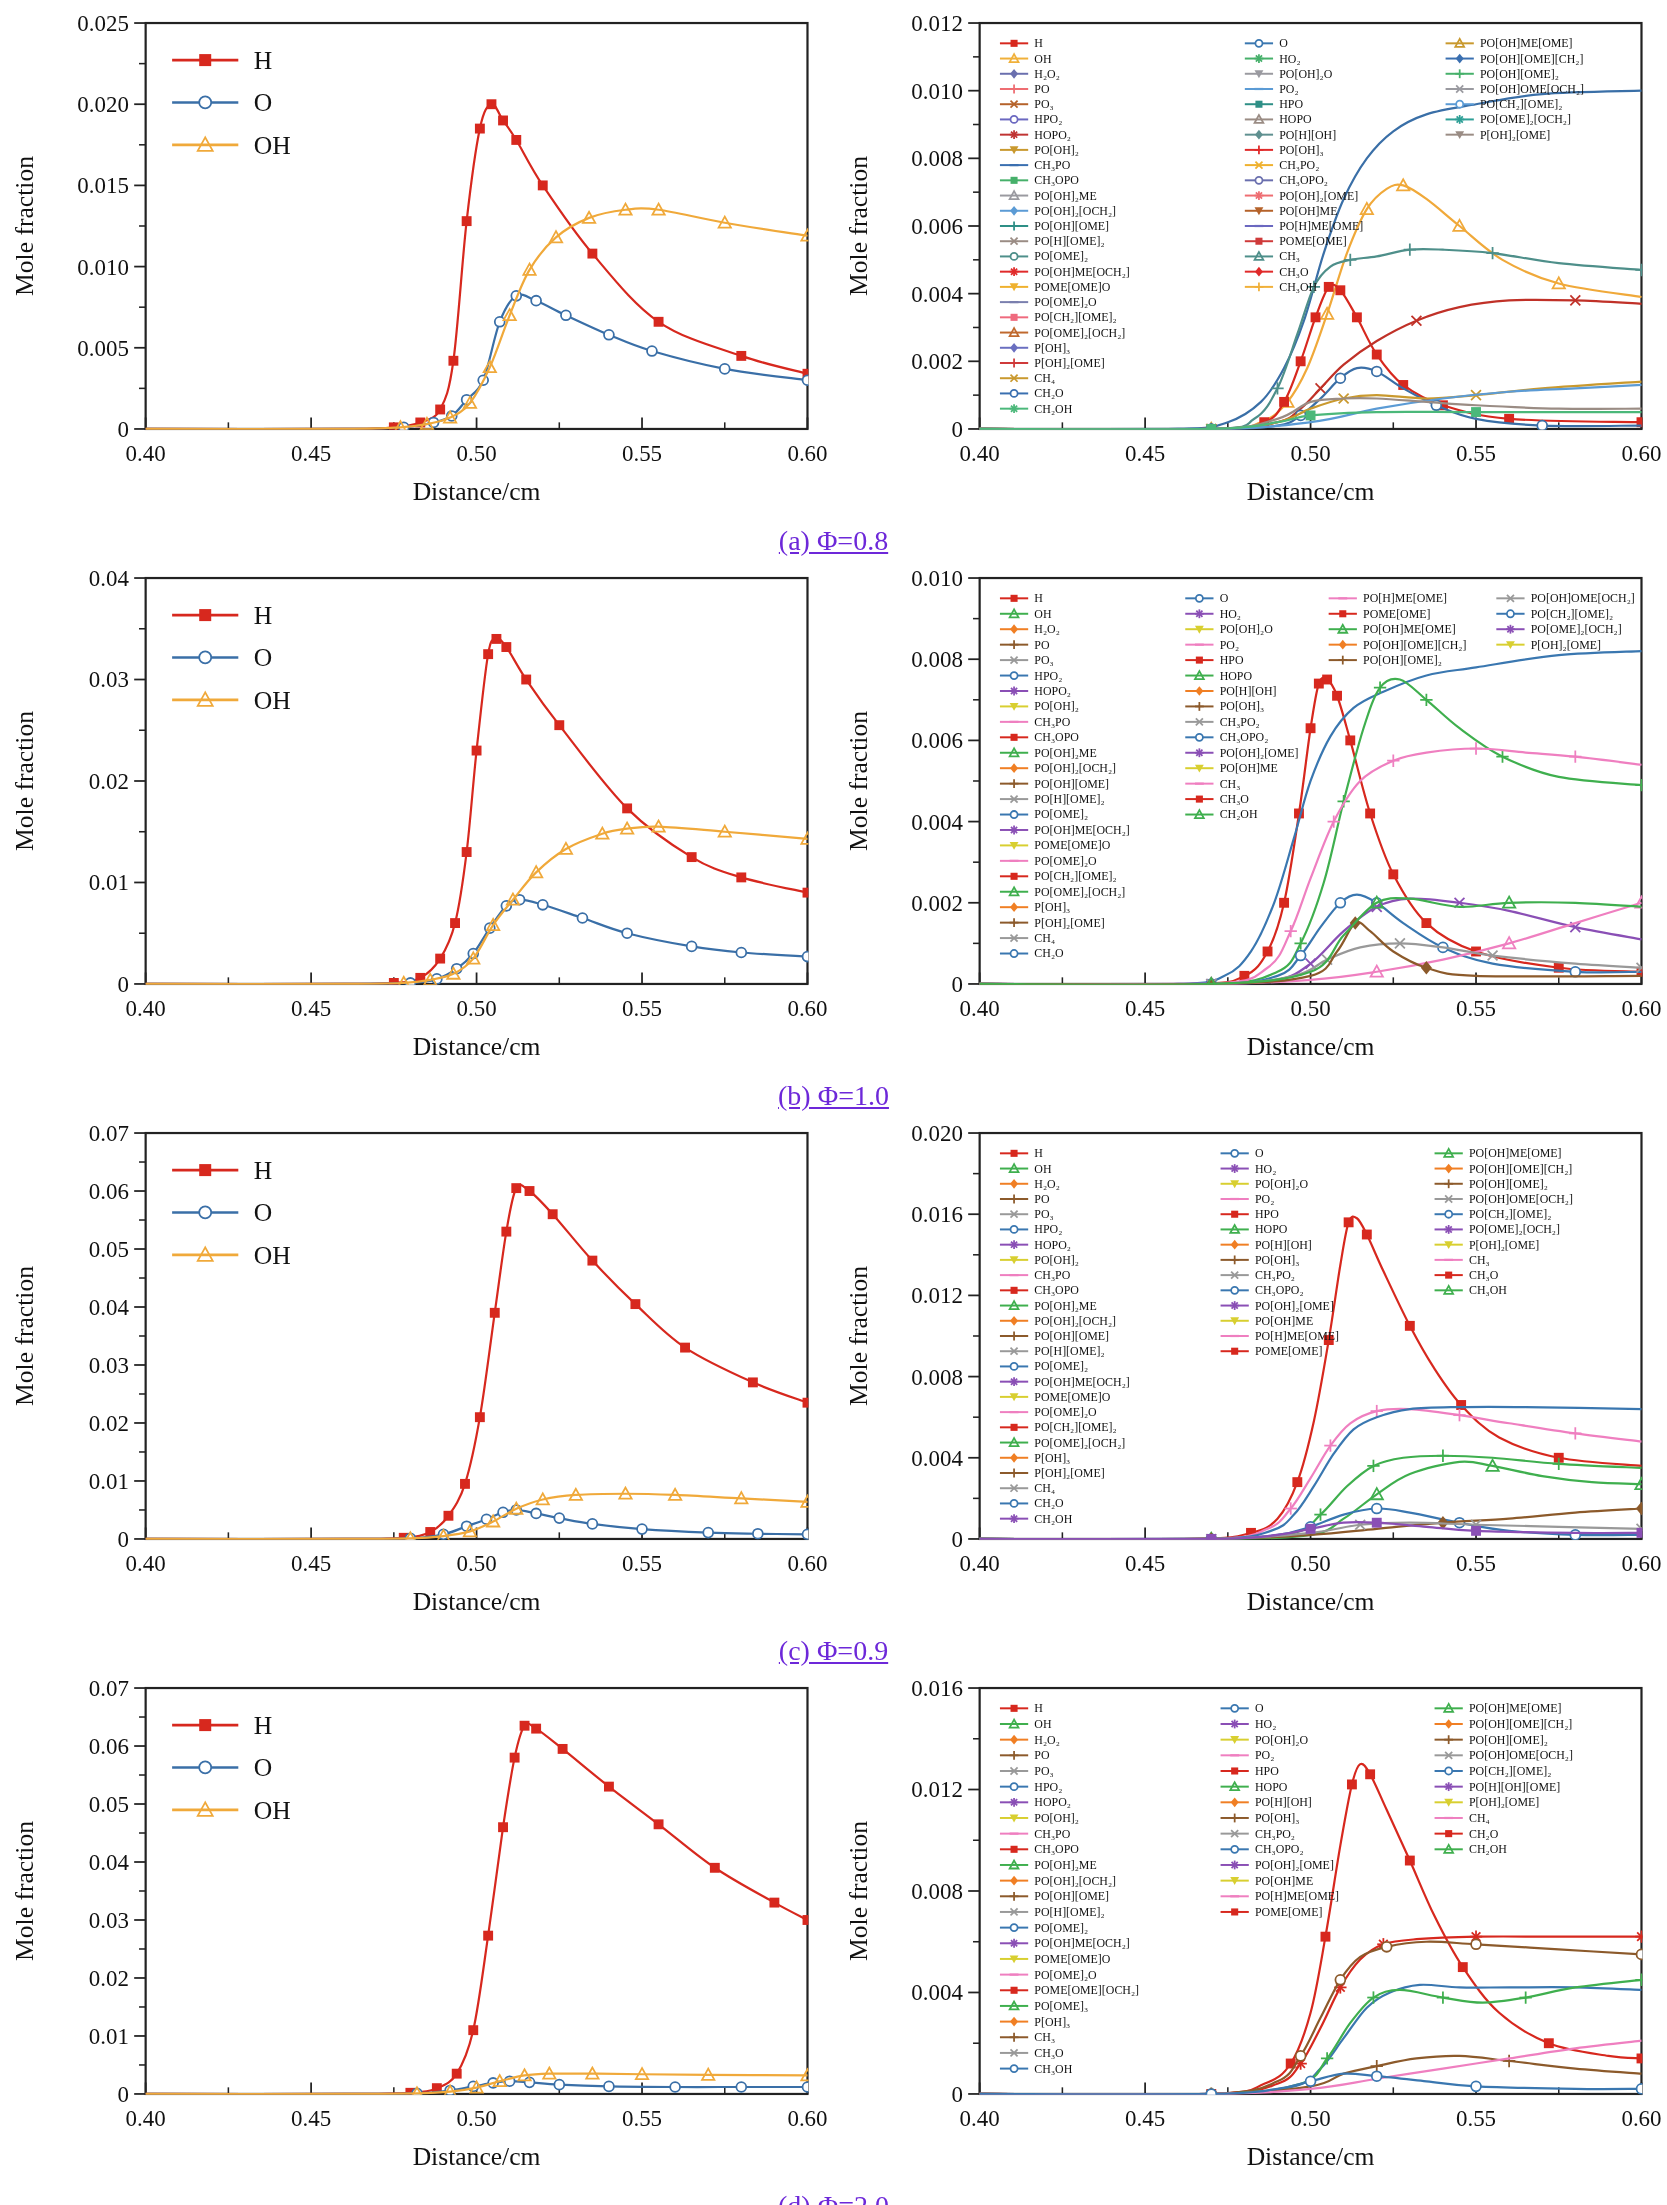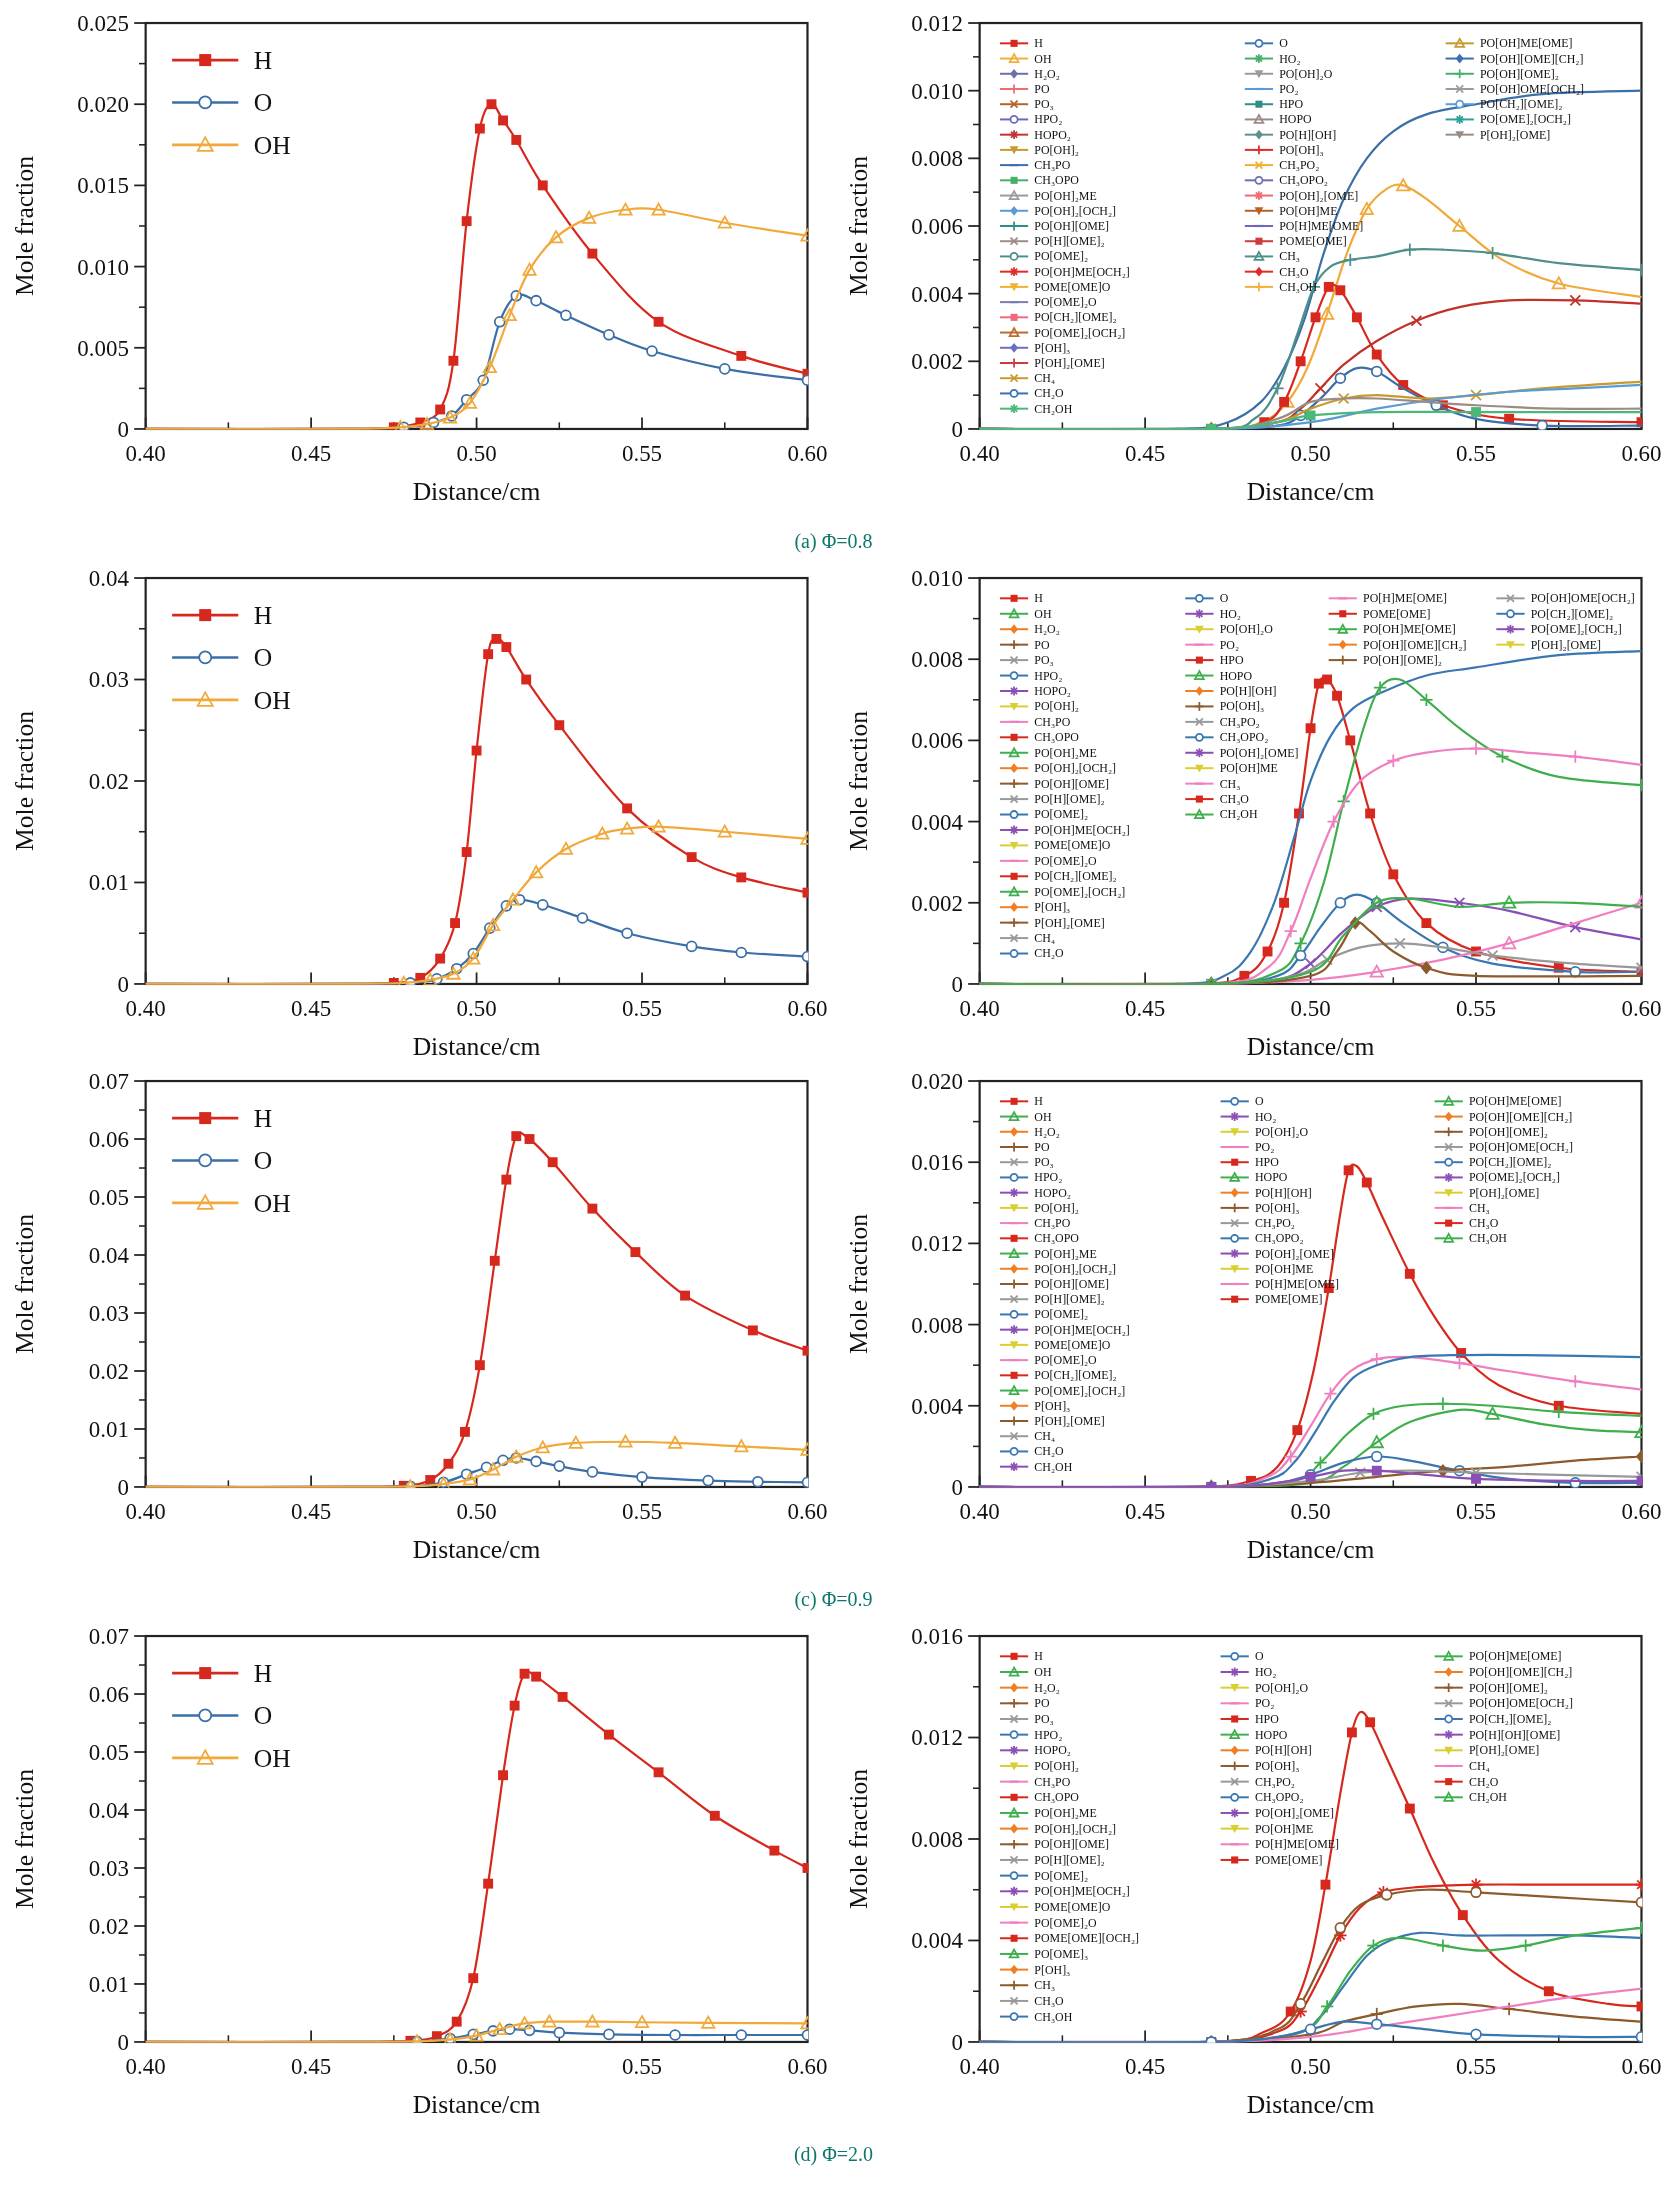--- a/index.html
+++ b/index.html
@@ -3,21 +3,21 @@
 <meta charset="utf-8">
 <style>
   html,body{margin:0;padding:0;background:#ffffff;}
   #fig{width:1667px;height:2270px;background:#fff;padding-top:12.3px;box-sizing:border-box;
        font-family:"Liberation Serif","DejaVu Serif",serif;}
   .row{display:flex;flex-direction:column;}
   .panels{display:flex;flex-direction:row;}
   .panel{width:834px;height:503px;}
   .panel svg{display:block;width:834px;height:503px;}
   .caption{height:52px;display:flex;align-items:center;justify-content:center;
-           font-size:20px;color:#0f766e;}
+           font-size:28px;color:#6d28d9;text-decoration:underline;}
 </style>
 </head>
 <body>
 
 <div id="fig">
 
   <div class="row">
     <div class="panels">
       <div class="panel">
         <svg viewBox="0 0 1890 1140">
@@ -871,20 +871,21 @@
               <line x1="1150" y1="79" x2="1164" y2="93" stroke="#8a4fb5" stroke-width="4"></line>
               <line x1="1150" y1="93" x2="1164" y2="79" stroke="#8a4fb5" stroke-width="4"></line>
               <text x="1203" y="95" font-size="27" fill="#111111" text-anchor="start" font-family="&quot;Liberation Serif&quot;,&quot;DejaVu Serif&quot;,serif">PO[OME]₂[OCH₂]</text>
               <line x1="1125" y1="121" x2="1189" y2="121" stroke="#d8cf30" stroke-width="4.5"></line>
               <polygon points="1157,131 1147,113 1167,113" fill="#d8cf30"></polygon>
               <text x="1203" y="130" font-size="27" fill="#111111" text-anchor="start" font-family="&quot;Liberation Serif&quot;,&quot;DejaVu Serif&quot;,serif">P[OH]₂[OME]</text>
             </g>
           </svg>
       </div>
     </div>
+    <div class="caption">(b) Φ=1.0</div>
   </div>
 
   <div class="row">
     <div class="panels">
       <div class="panel">
         <svg viewBox="0 0 1890 1140">
             <defs>
               <clipPath id="clip4">
                 <rect x="328" y="23" width="1504" height="924"></rect>
               </clipPath>

